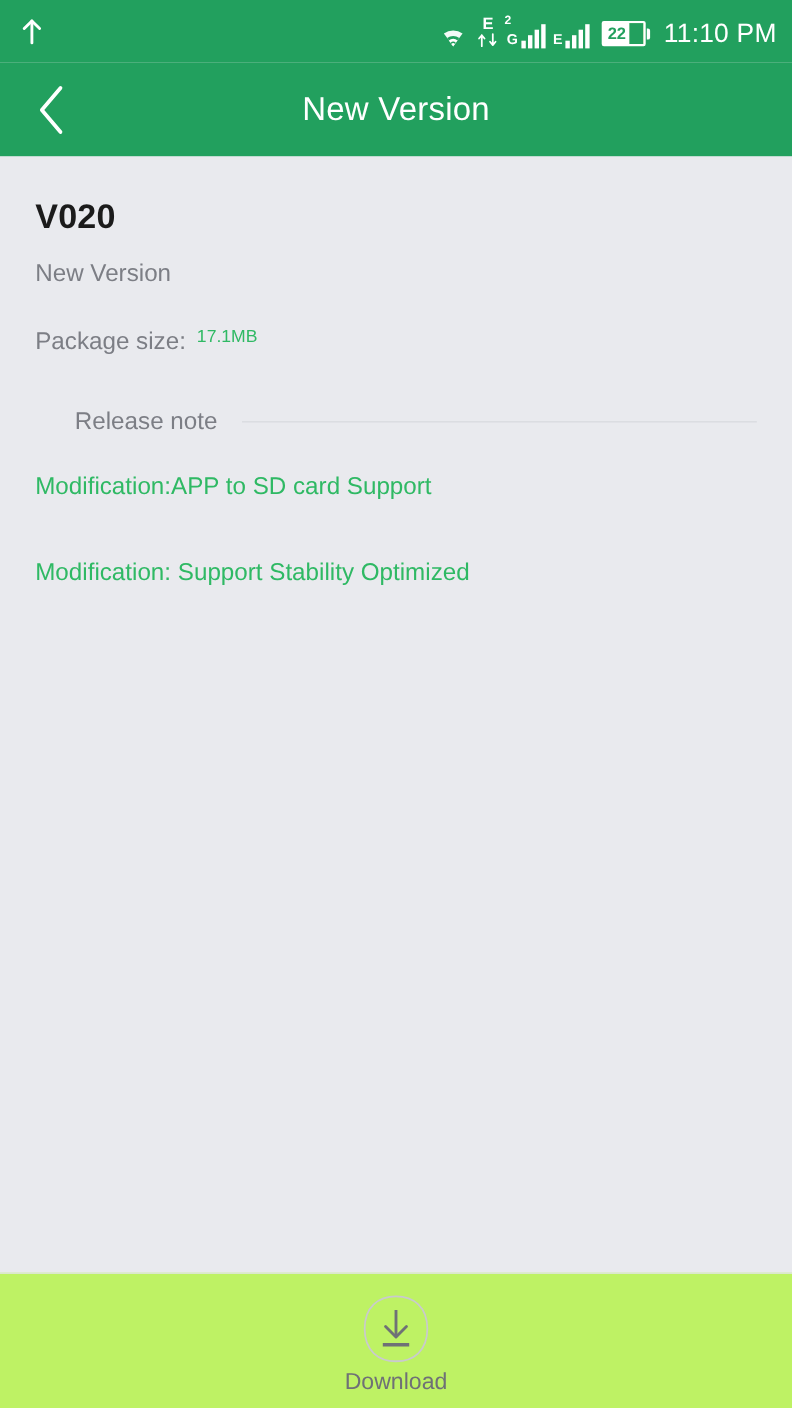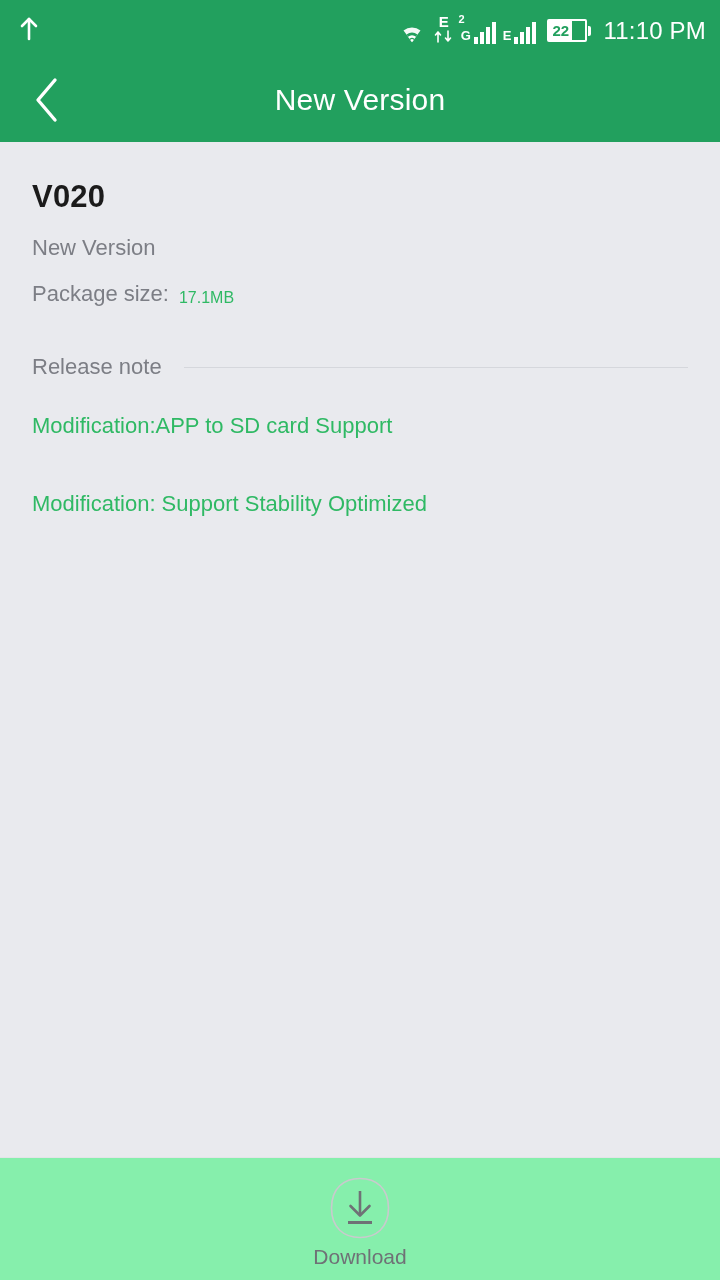--- a/index.html
+++ b/index.html
@@ -114,49 +114,49 @@
   .version-title {
     color:#1b1b1b; font-size:31px; font-weight:700;
     margin-top:38px; line-height:1.1;
     letter-spacing:0.2px;
   }
   .version-sub {
     color:#7c7e85; font-size:22px; font-weight:400;
     margin-top:22px; line-height:1.1;
   }
   .pkg-row {
-    margin-top:22px;
-    display:flex; align-items:flex-end; gap:10px;
+    margin-top:38px;
+    display:flex; align-items:flex-start; gap:10px;
     line-height:1.1;
   }
   .pkg-label { color:#7c7e85; font-size:22px; }
   .pkg-value { color:#2fb964; font-size:16px; }
 
   .release-row {
     margin-top:48px;
-    display:flex; align-items:center; gap:22px;
+    display:flex; align-items:center; gap:22px;margin-left:36px;
   }
   .release-label {
     color:#7c7e85; font-size:22px; white-space:nowrap;
   }
   .release-divider {
     flex:1 1 auto; height:1px; background:#d5d7dc;
   }
 
   .note-list { margin-top:32px; }
   .note-item {
     color:#2fb964; font-size:22px; line-height:1.25;
     margin-bottom:50px;
   }
 
   
   .bottom-bar {
     flex:0 0 auto;
     height:123px;
-    background:#86efac;
+    background:#bef264;
     border-top:1px solid #e3e4e8;
     display:flex; align-items:center; justify-content:center;
   }
   .download-btn {
     display:flex; flex-direction:column; align-items:center;
     cursor:pointer; padding-top:4px;
   }
   .download-icon-wrap {
     width:62px; height:64px;
     display:flex; align-items:center; justify-content:center;

